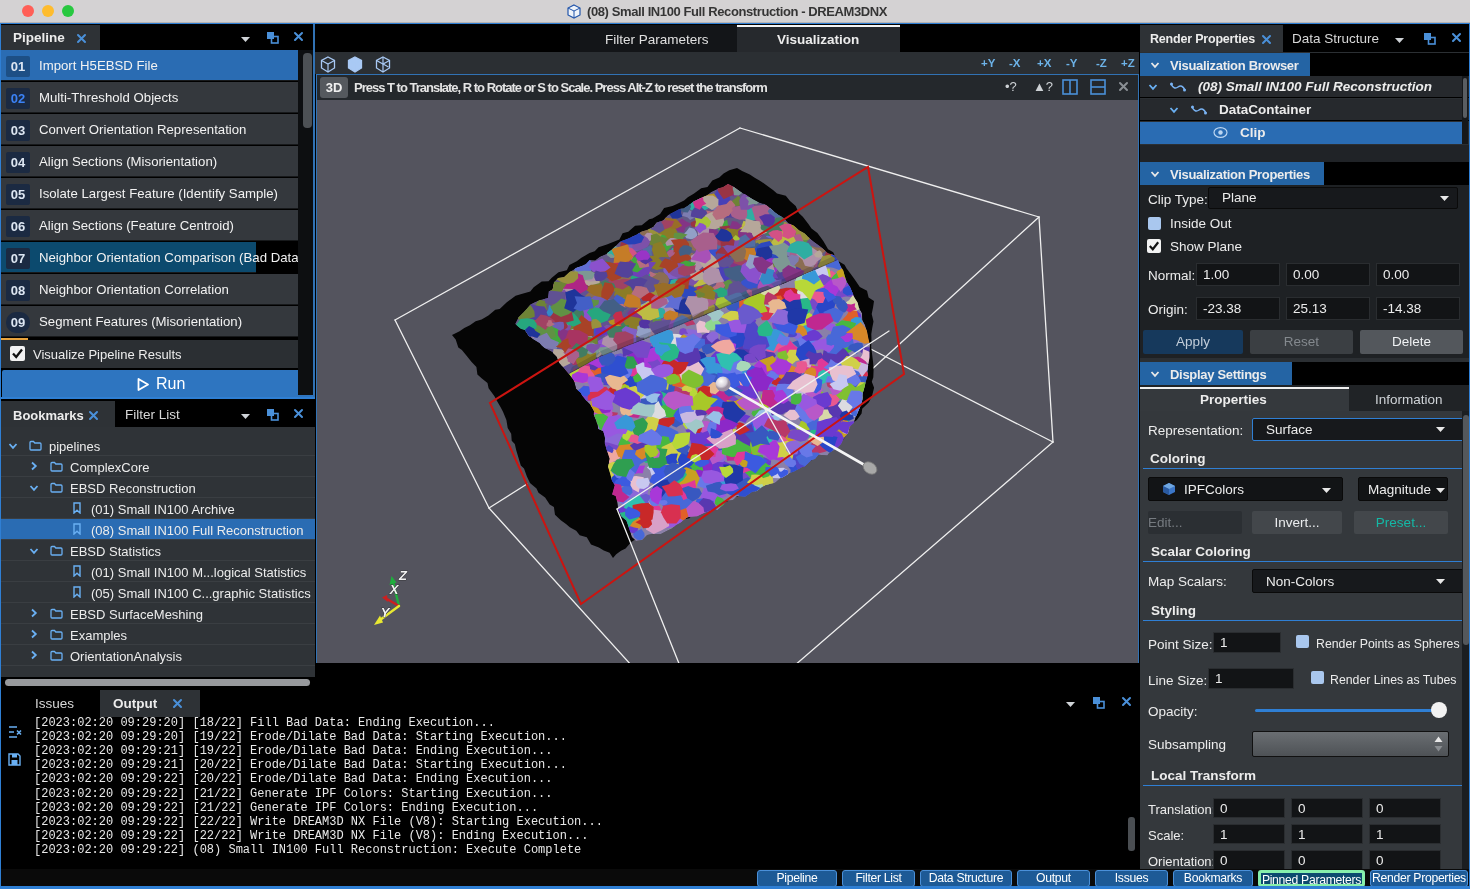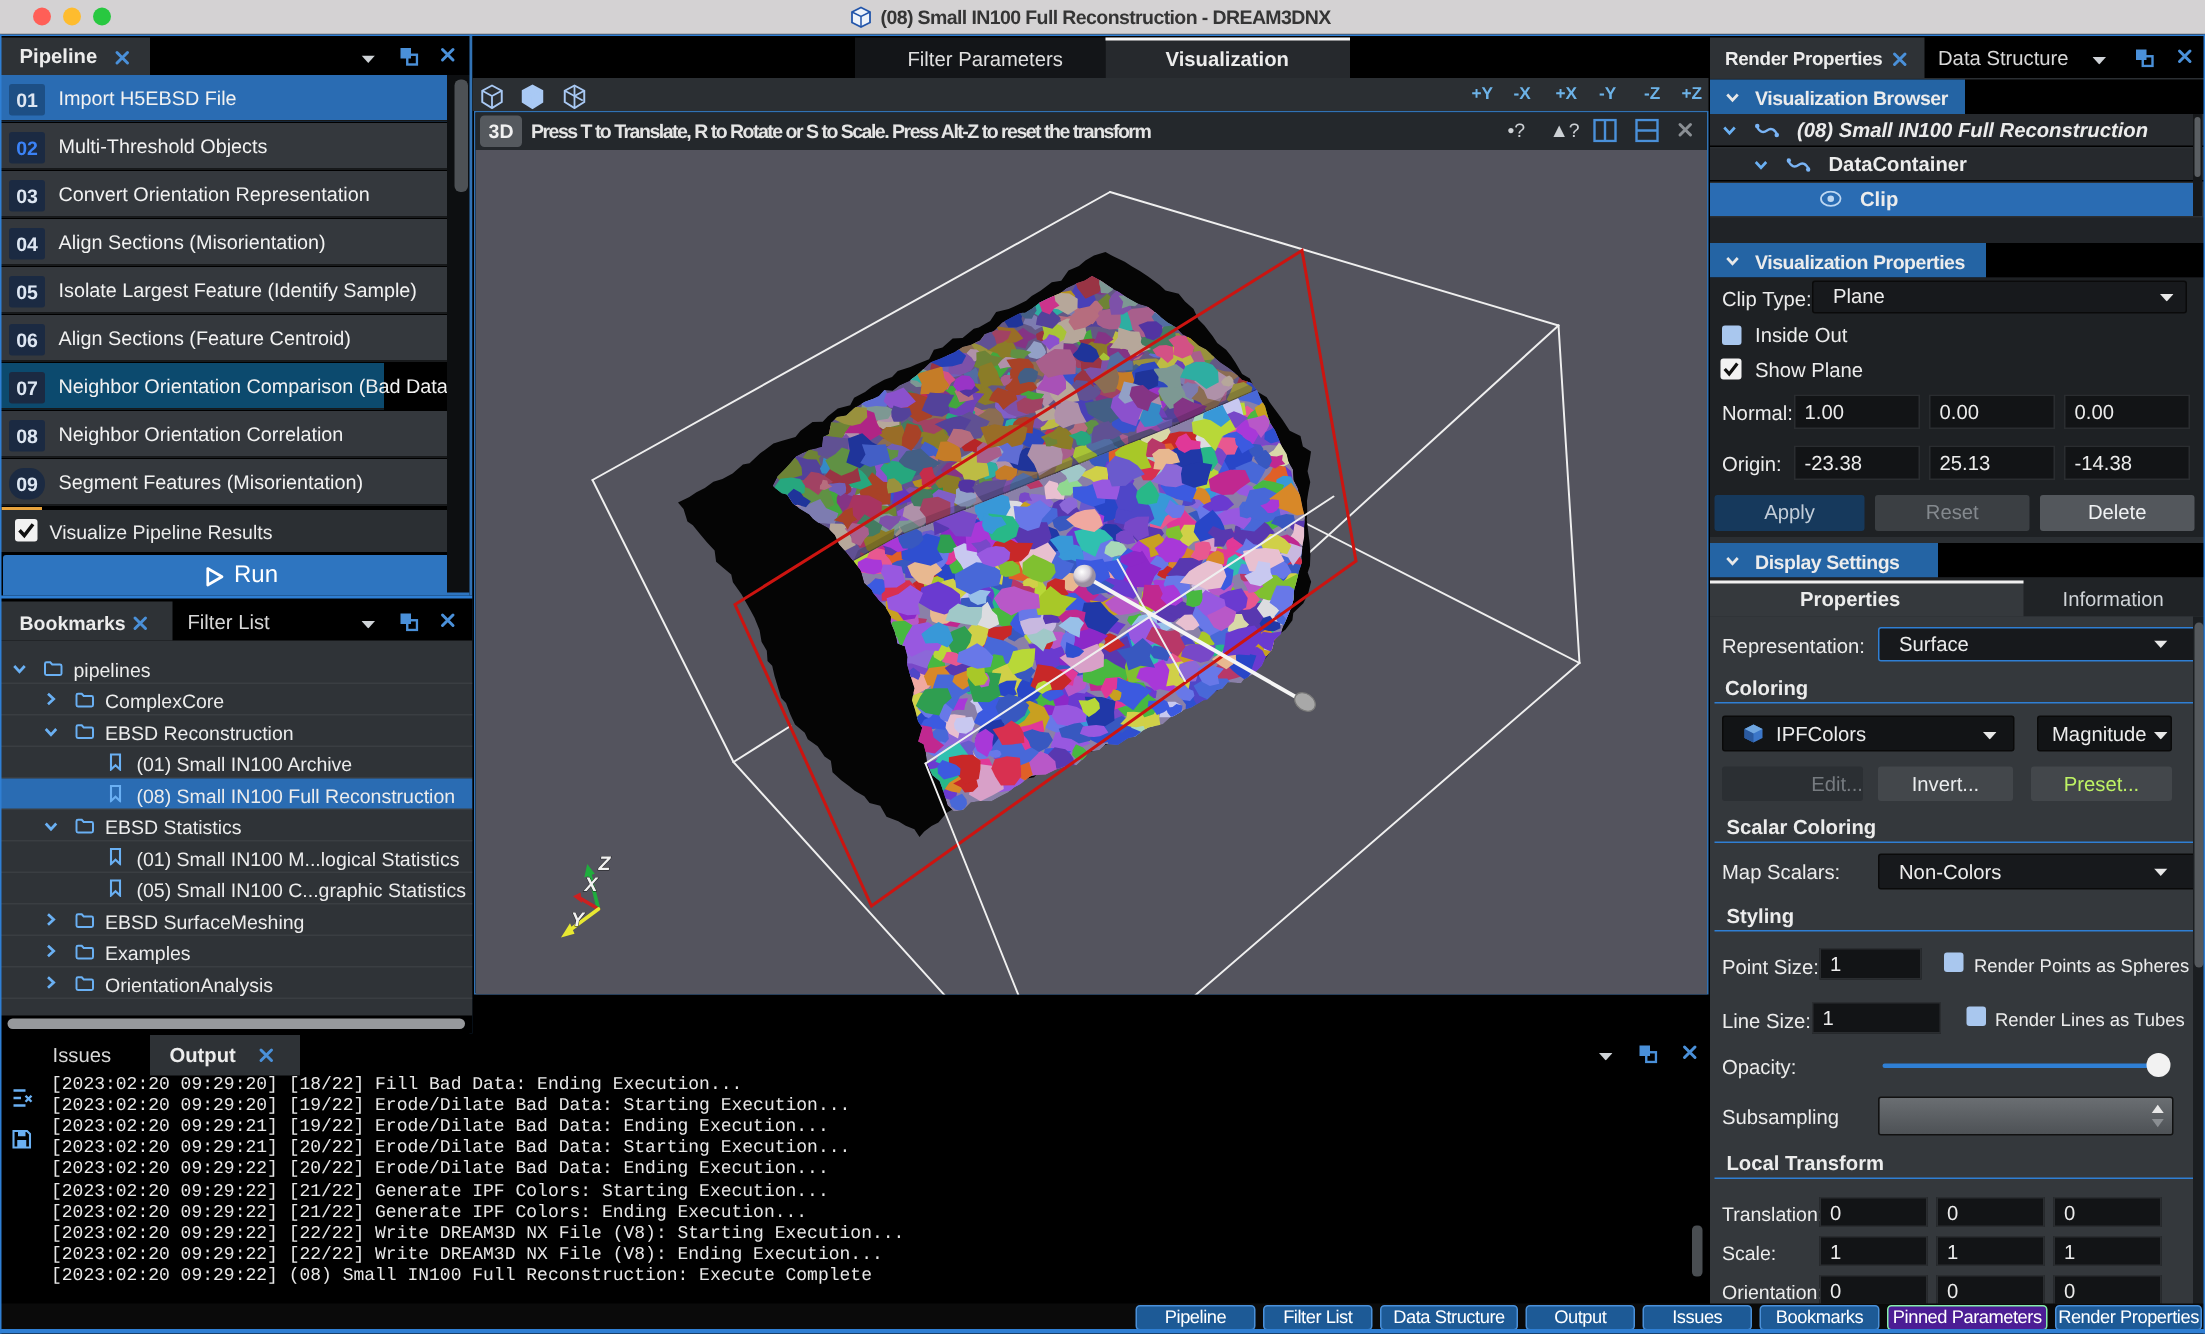--- a/index.html
+++ b/index.html
@@ -1250,23 +1250,23 @@
     </svg>
 <div class="txt" style="left:44px;top:459px;font-size:13.5px">IPFColors</div>
 <svg style="position:absolute;left:182px;top:465px" width="9" height="5" viewBox="0 0 9 5">
       <path d="M0 0 L9 0 L4.5 5 Z" fill="#e8e8e8"></path>
     </svg>
 <div class="abs" style="left:218px;top:454px;width:90px;height:24px;background:#121416;border:1px solid #0a0a0a;border-radius:2px"></div>
 <div class="txt" style="left:228px;top:459px;font-size:13.5px">Magnitude</div>
 <svg style="position:absolute;left:296px;top:465px" width="9" height="5" viewBox="0 0 9 5">
       <path d="M0 0 L9 0 L4.5 5 Z" fill="#e8e8e8"></path>
     </svg>
-<div class="abs" style="left:8px;top:488px;width:94px;height:23px;background:#2b2f33;border-radius:2px;color:#767b80;font-size:13.5px;text-align:right;line-height:23px">Edit...</div>
+<div class="abs" style="left:8px;top:488px;width:94px;height:23px;background:#2b2f33;border-radius:2px;color:#767b80;font-size:13.5px;text-align:left;line-height:23px">Edit...</div>
 <div class="abs" style="left:112px;top:488px;width:90px;height:23px;background:#43474b;border-radius:2px;color:#eaecee;font-size:13.5px;text-align:center;line-height:23px">Invert...</div>
-<div class="abs" style="left:214px;top:488px;width:94px;height:23px;background:#43474b;border-radius:2px;color:#bef264;font-size:13.5px;text-align:center;line-height:23px">Preset...</div>
+<div class="abs" style="left:214px;top:488px;width:94px;height:23px;background:#43474b;border-radius:2px;color:#14b8a6;font-size:13.5px;text-align:center;line-height:23px">Preset...</div>
 <div class="txt" style="left:11px;top:521px;font-size:13.5px;font-weight:bold">Scalar Coloring</div>
 <div class="abs" style="left:3px;top:538px;width:320px;height:1px;background:#2f7fd4"></div>
 <div class="txt" style="left:8px;top:551px;font-size:13.5px">Map Scalars:</div>
 <div class="abs" style="left:112px;top:546px;width:237px;height:24px;background:#17191c;border:1px solid #0a0a0a;border-radius:2px"></div>
 <div class="txt" style="left:126px;top:551px;font-size:13.5px">Non-Colors</div>
 <svg style="position:absolute;left:296px;top:556px" width="9" height="5" viewBox="0 0 9 5">
       <path d="M0 0 L9 0 L4.5 5 Z" fill="#e8e8e8"></path>
     </svg>
 <div class="txt" style="left:11px;top:580px;font-size:13.5px;font-weight:bold">Styling</div>
 <div class="abs" style="left:3px;top:597px;width:320px;height:1px;background:#2f7fd4"></div>
@@ -1315,17 +1315,17 @@
 <div class="abs" style="left:322px;top:388px;width:8px;height:470px;background:#1b1e21"></div>
 <div class="abs" style="left:323px;top:392px;width:6px;height:230px;background:#54585c;border-radius:3px"></div>
 </div>
 <div class="abs" style="left:0;top:869px;width:1470px;height:20px;background:#0a0a0a"></div>
 <div class="abs" style="left:757px;top:870px;width:80px;height:17px;background:#1d5a96;border:1px solid #4a90d9;color:#fff;border-radius:3px;font-size:12.2px;letter-spacing:-0.3px;text-align:center;line-height:15px;white-space:nowrap">Pipeline</div>
 <div class="abs" style="left:842px;top:870px;width:73px;height:17px;background:#1d5a96;border:1px solid #4a90d9;color:#fff;border-radius:3px;font-size:12.2px;letter-spacing:-0.3px;text-align:center;line-height:15px;white-space:nowrap">Filter List</div>
 <div class="abs" style="left:920px;top:870px;width:92px;height:17px;background:#1d5a96;border:1px solid #4a90d9;color:#fff;border-radius:3px;font-size:12.2px;letter-spacing:-0.3px;text-align:center;line-height:15px;white-space:nowrap">Data Structure</div>
 <div class="abs" style="left:1017px;top:870px;width:73px;height:17px;background:#1d5a96;border:1px solid #4a90d9;color:#fff;border-radius:3px;font-size:12.2px;letter-spacing:-0.3px;text-align:center;line-height:15px;white-space:nowrap">Output</div>
 <div class="abs" style="left:1095px;top:870px;width:73px;height:17px;background:#1d5a96;border:1px solid #4a90d9;color:#fff;border-radius:3px;font-size:12.2px;letter-spacing:-0.3px;text-align:center;line-height:15px;white-space:nowrap">Issues</div>
 <div class="abs" style="left:1173px;top:870px;width:80px;height:17px;background:#1d5a96;border:1px solid #4a90d9;color:#fff;border-radius:3px;font-size:12.2px;letter-spacing:-0.3px;text-align:center;line-height:15px;white-space:nowrap">Bookmarks</div>
-<div class="abs" style="left:1258px;top:870px;width:107px;height:17px;background:#4c1d95;border:1px solid #86efac;color:#fff;border-radius:3px;font-size:12.2px;letter-spacing:-0.3px;text-align:center;line-height:15px;white-space:nowrap">Pinned Parameters</div>
+<div class="abs" style="left:1258px;top:870px;width:107px;height:17px;background:#0c4a6e;border:3px solid #86efac;color:#fff;border-radius:3px;font-size:12.2px;letter-spacing:-0.3px;text-align:center;line-height:15px;white-space:nowrap">Pinned Parameters</div>
 <div class="abs" style="left:1370px;top:870px;width:98px;height:17px;background:#1d5a96;border:1px solid #4a90d9;color:#fff;border-radius:3px;font-size:12.2px;letter-spacing:-0.3px;text-align:center;line-height:15px;white-space:nowrap">Render Properties</div>
 <div class="abs" style="left:0;top:886px;width:1470px;height:3px;background:#2f7fd4"></div>
 <div class="abs" style="left:0;top:23px;width:1px;height:866px;background:#2f7fd4"></div>
 <div class="abs" style="left:1469px;top:23px;width:1px;height:866px;background:#2f7fd4"></div>
 <div class="abs" style="left:0;top:23px;width:1470px;height:1px;background:#2f7fd4"></div>
 </body></html>

